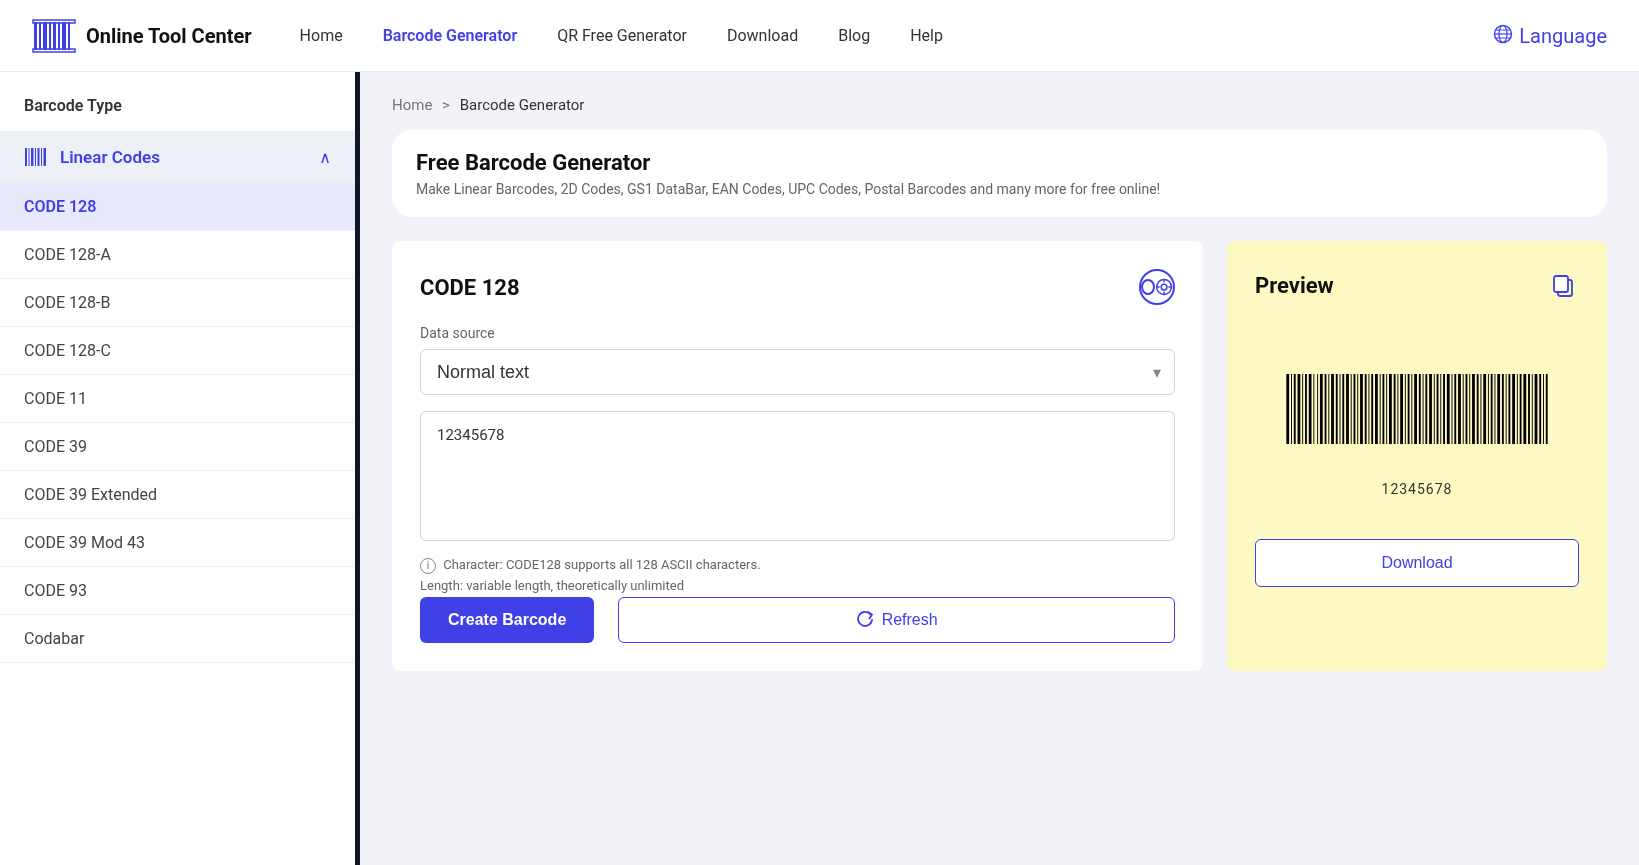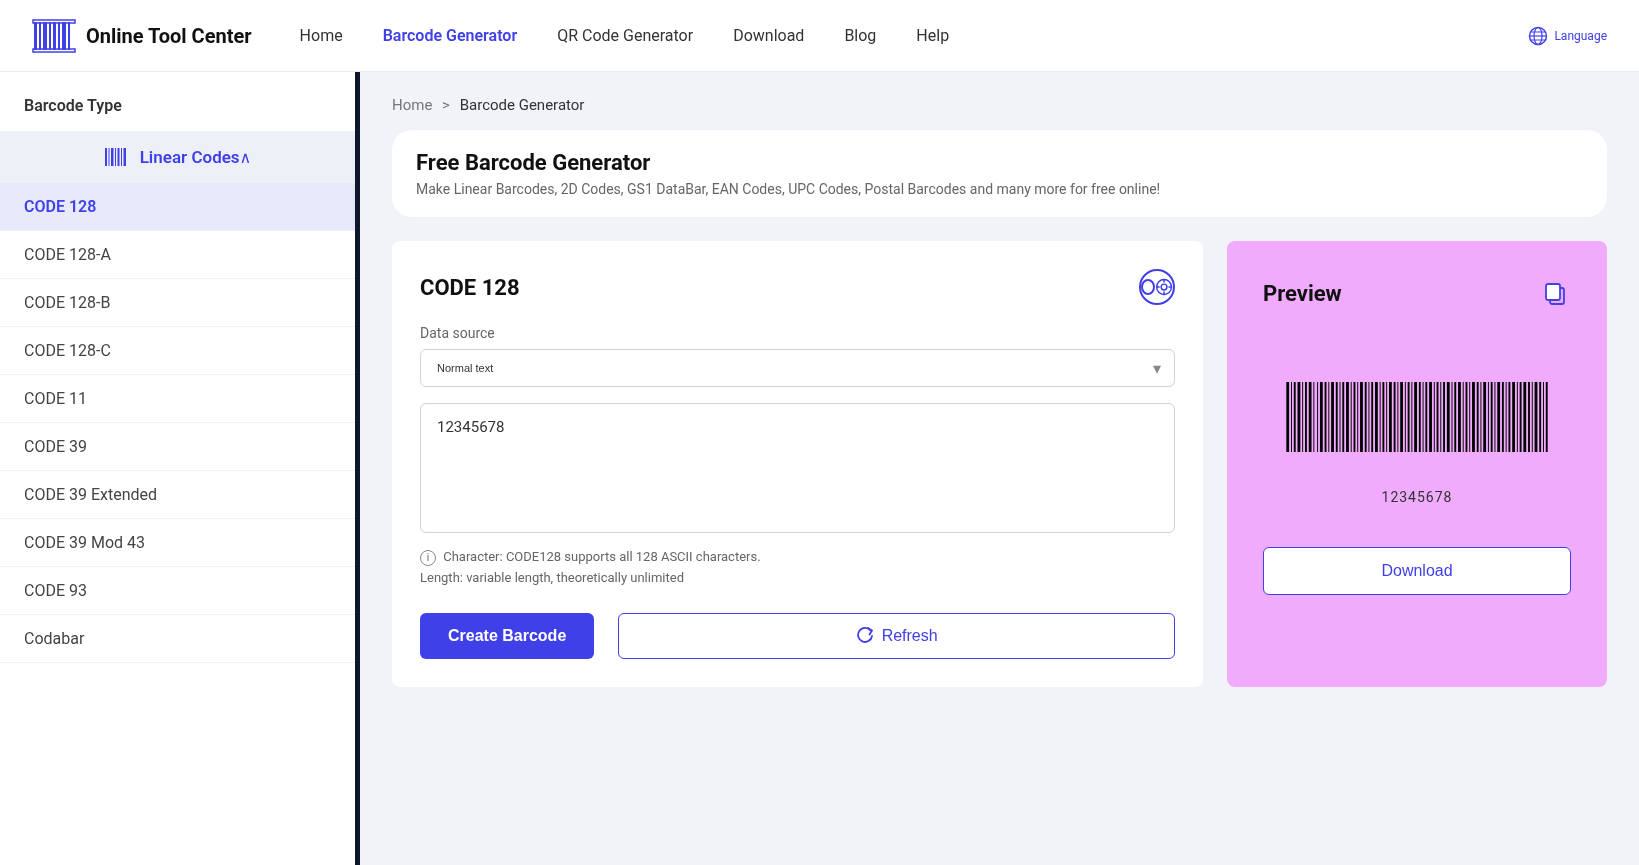--- a/index.html
+++ b/index.html
@@ -41,24 +41,23 @@
       color: #333;
       cursor: pointer;
       text-decoration: none;
     }
     .nav-item.active {
       color: #4040e8;
       font-weight: 600;
     }
     .nav-language {
       display: flex;
-      align-items: center;
       gap: 6px;
       color: #4040e8;
-      font-size: 12px;
+      font-size: 20px;
       cursor: pointer;
       margin-left: auto;
     }
 
     
     .main-layout {
       display: flex;
       min-height: calc(100vh - 72px);
     }
 
@@ -73,23 +72,23 @@
     .sidebar-title {
       font-size: 16px;
       font-weight: 600;
       color: #333;
       padding: 0 24px 16px;
     }
     .sidebar-group {
       background: #eef0f8;
       display: flex;
       align-items: center;
-      padding: 14px 32px;
-      cursor: pointer;
-      justify-content: center;
+      padding: 14px 24px;
+      cursor: pointer;
+      justify-content: space-between;
     }
     .sidebar-group-left {
       display: flex;
       align-items: center;
       gap: 12px;
     }
     .sidebar-group-label {
       font-size: 17px;
       font-weight: 600;
       color: #4040e8;
@@ -160,23 +159,23 @@
     }
 
     .left-panel {
       background: #fff;
       border-radius: 8px;
       padding: 28px;
       flex: 1;
     }
 
     .right-panel {
-      background: #f0abfc;
+      background: #fef9c3;
       border-radius: 8px;
-      padding: 36px;
+      padding: 28px;
       width: 380px;
       min-width: 380px;
     }
 
     .panel-header {
       display: flex;
       align-items: center;
       justify-content: space-between;
       margin-bottom: 20px;
     }
@@ -226,21 +225,21 @@
     }
     .select-wrapper {
       position: relative;
       margin-bottom: 16px;
     }
     .select-box {
       width: 100%;
       padding: 12px 16px;
       border: 1px solid #d0d0e0;
       border-radius: 6px;
-      font-size: 11px;
+      font-size: 18px;
       color: #333;
       background: #fff;
       appearance: none;
       cursor: pointer;
     }
     .select-arrow {
       position: absolute;
       right: 14px;
       top: 50%;
       transform: translateY(-50%);
@@ -278,21 +277,20 @@
       border-radius: 50%;
       font-size: 10px;
       margin-right: 4px;
       vertical-align: middle;
     }
 
     
     .button-row {
       display: flex;
       gap: 24px;
-      margin-top: 24px;
     }
     .btn-create {
       background: #4040e8;
       color: #fff;
       border: none;
       border-radius: 6px;
       padding: 14px 28px;
       font-size: 16px;
       font-weight: 600;
       cursor: pointer;
@@ -377,21 +375,21 @@
       <rect x="30" y="8" width="4" height="28" fill="#4040e8"></rect>
       <rect x="36" y="8" width="2" height="28" fill="#4040e8"></rect>
       <rect x="1" y="6" width="42" height="3" fill="none" stroke="#4040e8" stroke-width="1.5"></rect>
       <rect x="1" y="35" width="42" height="3" fill="none" stroke="#4040e8" stroke-width="1.5"></rect>
     </svg>
     <span class="logo-text">Online Tool Center</span>
   </div>
   <nav class="nav">
     <a class="nav-item">Home</a>
     <a class="nav-item active">Barcode Generator</a>
-    <a class="nav-item">QR Code Generator</a>
+    <a class="nav-item">QR Free Generator</a>
     <a class="nav-item">Download</a>
     <a class="nav-item">Blog</a>
     <a class="nav-item">Help</a>
     <div class="nav-language">
       <svg width="20" height="20" viewBox="0 0 20 20">
         <circle cx="10" cy="10" r="8.5" fill="none" stroke="#4040e8" stroke-width="1.5"></circle>
         <ellipse cx="10" cy="10" rx="4" ry="8.5" fill="none" stroke="#4040e8" stroke-width="1.2"></ellipse>
         <line x1="1.5" y1="10" x2="18.5" y2="10" stroke="#4040e8" stroke-width="1.2"></line>
         <line x1="3" y1="6" x2="17" y2="6" stroke="#4040e8" stroke-width="1"></line>
         <line x1="3" y1="14" x2="17" y2="14" stroke="#4040e8" stroke-width="1"></line>

